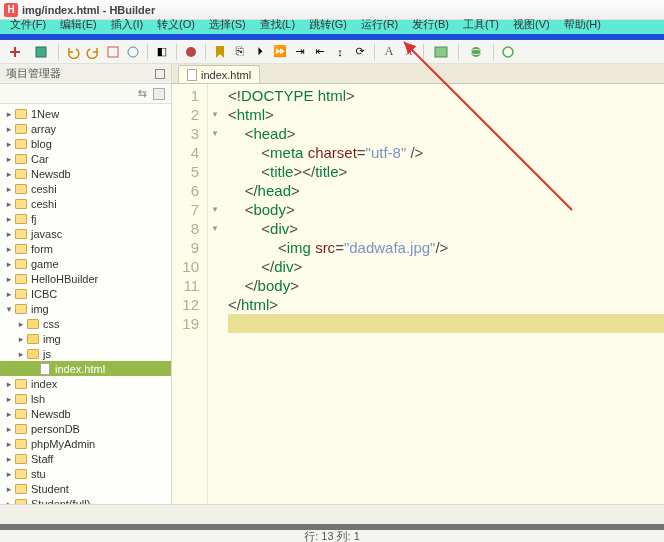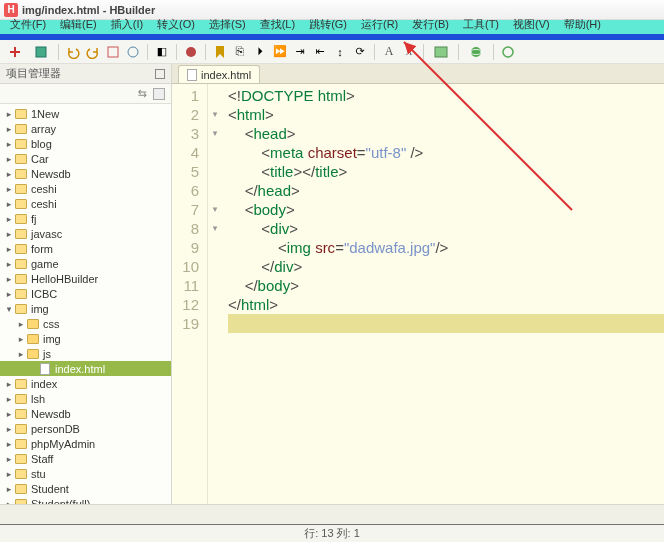--- a/index.html
+++ b/index.html
@@ -37,21 +37,21 @@
 .codelines { flex: 1; padding: 2px 0 0 6px; white-space: pre; color: #333; }
 .t-tag { color: #0a7d3a; text-align: right; }
 .t-attr { color: #7f1d1d; }
 .t-str { color: #7a93c9; }
 .t-punc { color: #4a4a4a; }
 .codeline.hl { background: #e8e094; }
 .foldcol { width: 14px; background: #fdfdea; padding-top: 2px; }
 .foldcol div { height: 19px; display: flex; align-items: center; justify-content: center; font-size: 9px; color: #999; }
 .arrow-line { position: absolute; top: 0; left: 402px; width: 180px; height: 180px; pointer-events: none; }
 .statusgap { height: 20px; background: #f0f0e6; border-top: 1px solid #d8d8d0; }
-.statusbar { height: 18px; background: #f5f5ef; border-top: 1px solid #737373; display: flex; align-items: center; font-size: 11px; color: #555; }
+.statusbar { height: 18px; background: #f5f5ef; border-top: 6px solid #737373; display: flex; align-items: center; font-size: 11px; color: #555; }
 .statusbar > div { flex: 1; padding: 0 8px; text-align: center; }
 </style>
 </head>
 <body>
 
 <div class="titlebar">
   <div class="hicon">H</div>
   <span>img/index.html - HBuilder</span>
 </div>
 

